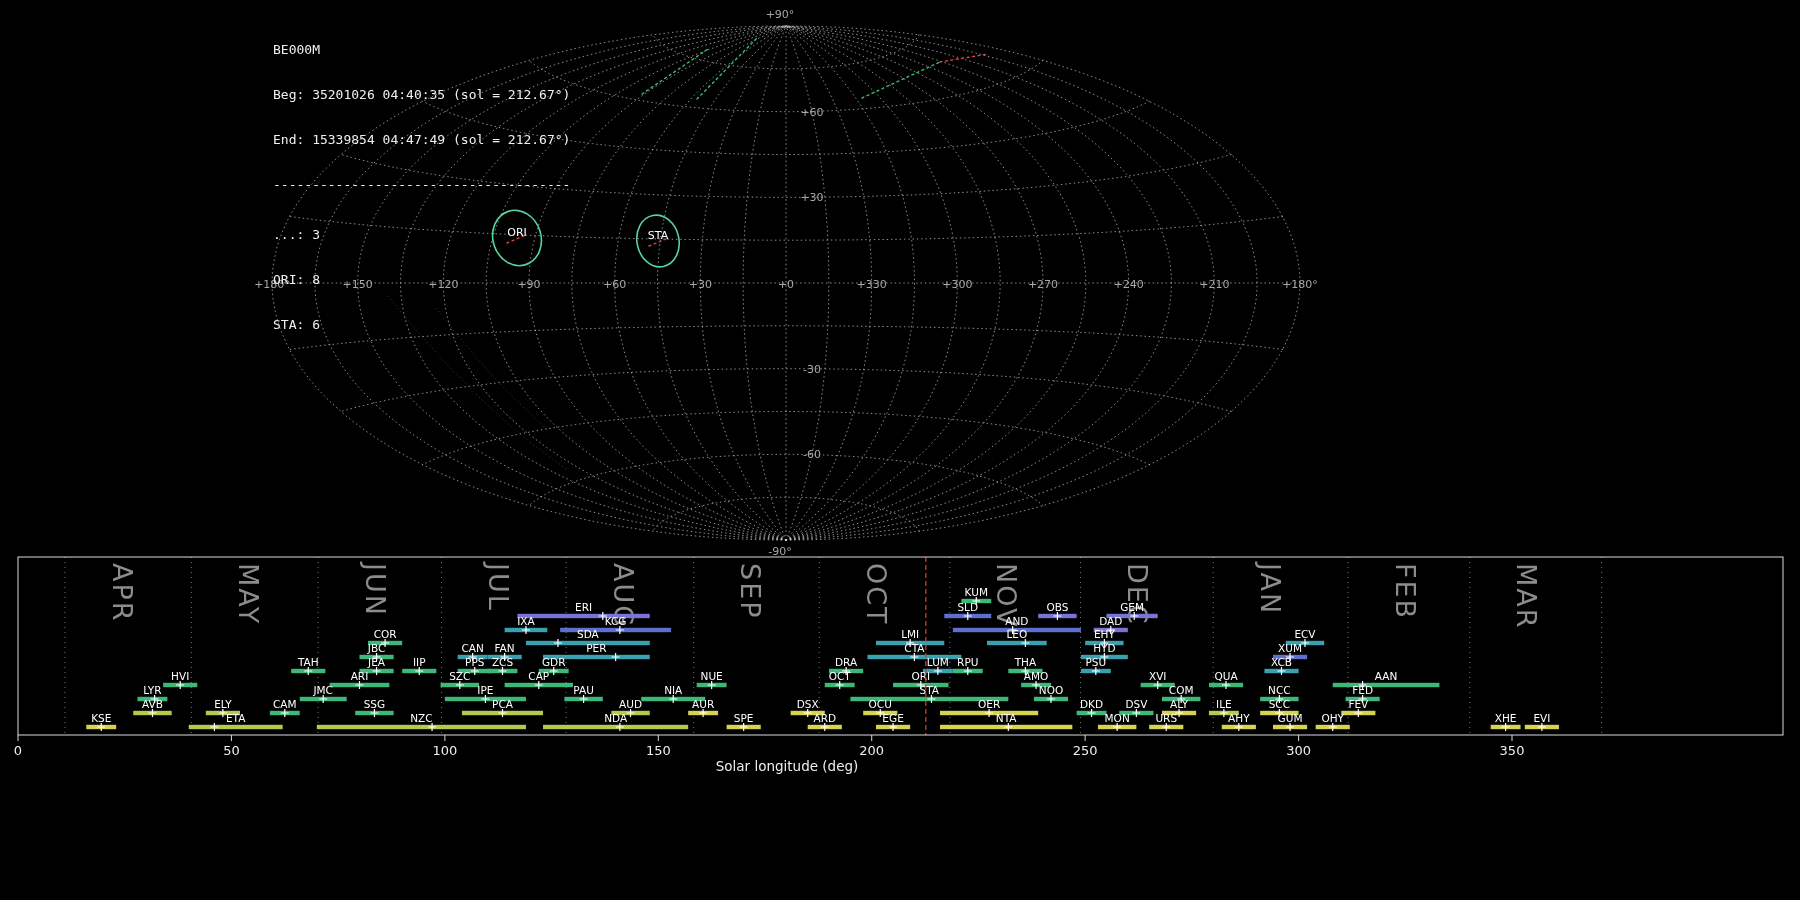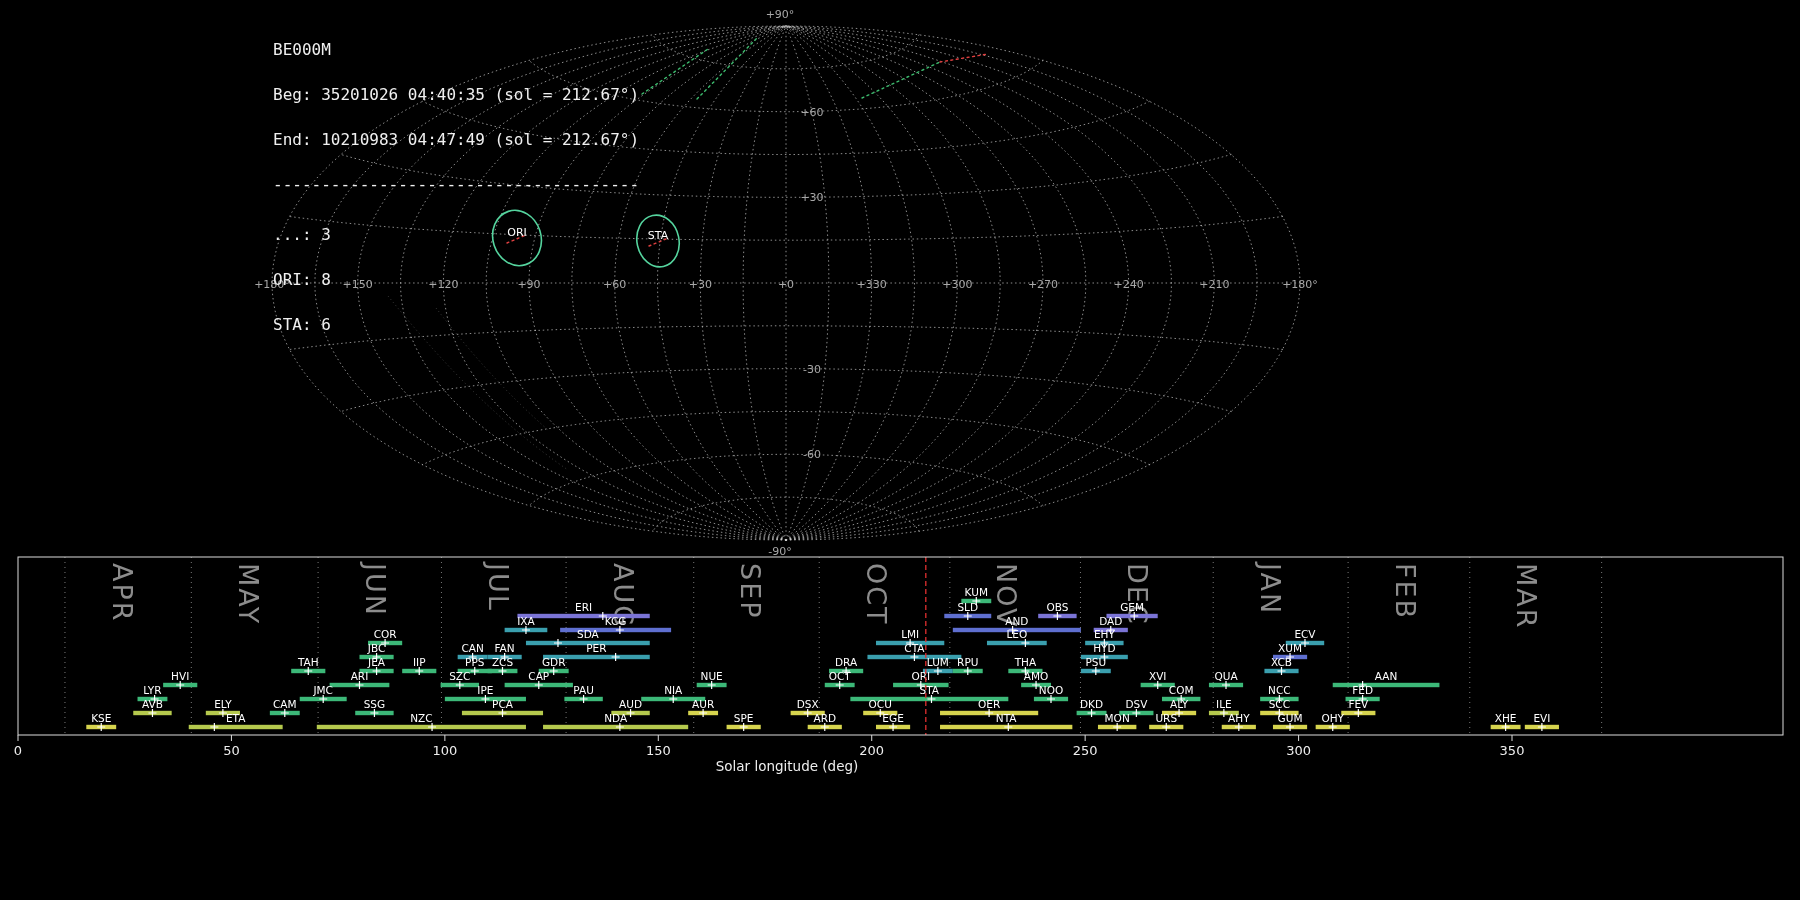--- a/index.html
+++ b/index.html
@@ -1,21 +1,21 @@
 <!DOCTYPE html>
 <html><head>
 <meta charset="utf-8">
 <style>
   html,body{margin:0;padding:0;background:#000;}
   body{width:1800px;height:900px;overflow:hidden;}
   .screen{position:relative;width:1800px;height:900px;background:#000;font-family:"DejaVu Sans",sans-serif;}
   #plot{position:absolute;left:0;top:0;font-family:"DejaVu Sans",sans-serif;}
   .annot{position:absolute;left:273px;top:12px;color:#f0f0f0;
          font-family:"DejaVu Sans Mono","Liberation Mono",monospace;
-         font-size:16px;line-height:15px;white-space:pre;}
+         font-size:13px;line-height:15px;white-space:pre;}
   .annot .gap{margin-top:5px;}
 </style>
 </head>
 <body>
 
 <div class="screen">
   <svg id="plot" width="1800" height="900" viewBox="0 0 1800 900">
       <g>
         <polyline fill="none" stroke="#cfcfcf" stroke-width="1" stroke-dasharray="0.7 3.6" stroke-linecap="round" opacity="0.68" points="786.0,540.0 803.9,539.8 821.9,539.4 839.7,538.6 857.5,537.5 875.2,536.1 892.9,534.4 910.3,532.3 927.7,530.0 944.8,527.4 961.8,524.5 978.5,521.3 995.0,517.8 1011.3,514.0 1027.3,509.9 1043.0,505.6 1058.4,500.9 1073.4,496.0 1088.1,490.9 1102.4,485.5 1116.4,479.9 1129.9,474.0 1143.0,467.9 1155.7,461.5 1168.0,455.0 1179.7,448.2 1191.0,441.2 1201.8,434.1 1212.1,426.7 1221.9,419.2 1231.1,411.5 1239.8,403.6 1247.9,395.7 1255.5,387.5 1262.5,379.3 1269.0,370.9 1274.8,362.4 1280.1,353.8 1284.7,345.2 1288.7,336.4 1292.2,327.6 1295.0,318.8 1297.1,309.9 1298.7,300.9 1299.7,292.0 1300.0,283.0 1299.7,274.0 1298.7,265.1 1297.1,256.1 1295.0,247.2 1292.2,238.4 1288.7,229.6 1284.7,220.8 1280.1,212.2 1274.8,203.6 1269.0,195.1 1262.5,186.7 1255.5,178.5 1247.9,170.3 1239.8,162.4 1231.1,154.5 1221.9,146.8 1212.1,139.3 1201.8,131.9 1191.0,124.8 1179.7,117.8 1168.0,111.0 1155.7,104.5 1143.0,98.1 1129.9,92.0 1116.4,86.1 1102.4,80.5 1088.1,75.1 1073.4,70.0 1058.4,65.1 1043.0,60.4 1027.3,56.1 1011.3,52.0 995.0,48.2 978.5,44.7 961.8,41.5 944.8,38.6 927.7,36.0 910.3,33.7 892.9,31.6 875.2,29.9 857.5,28.5 839.7,27.4 821.9,26.6 803.9,26.2 786.0,26.0"></polyline>
         <polyline fill="none" stroke="#cfcfcf" stroke-width="1" stroke-dasharray="0.7 3.6" stroke-linecap="round" opacity="0.68" points="786.0,540.0 803.7,539.1 821.3,537.9 838.8,536.4 856.1,534.6 873.2,532.5 890.2,530.1 906.9,527.5 923.3,524.5 939.5,521.3 955.5,517.9 971.2,514.1 986.5,510.1 1001.6,505.9 1016.3,501.5 1030.7,496.8 1044.7,491.8 1058.4,486.7 1071.7,481.3 1084.6,475.8 1097.1,470.0 1109.2,464.0 1120.9,457.9 1132.1,451.6 1142.9,445.1 1153.3,438.4 1163.2,431.6 1172.6,424.7 1181.6,417.6 1190.1,410.3 1198.1,403.0 1205.6,395.5 1212.7,387.9 1219.2,380.3 1225.2,372.5 1230.7,364.6 1235.7,356.7 1240.2,348.7 1244.1,340.6 1247.6,332.5 1250.5,324.3 1252.9,316.1 1254.7,307.8 1256.1,299.6 1256.9,291.3 1257.1,283.0 1256.9,274.7 1256.1,266.4 1254.7,258.2 1252.9,249.9 1250.5,241.7 1247.6,233.5 1244.1,225.4 1240.2,217.3 1235.7,209.3 1230.7,201.4 1225.2,193.5 1219.2,185.7 1212.7,178.1 1205.6,170.5 1198.1,163.0 1190.1,155.7 1181.6,148.4 1172.6,141.3 1163.2,134.4 1153.3,127.6 1142.9,120.9 1132.1,114.4 1120.9,108.1 1109.2,102.0 1097.1,96.0 1084.6,90.2 1071.7,84.7 1058.4,79.3 1044.7,74.2 1030.7,69.2 1016.3,64.5 1001.6,60.1 986.5,55.9 971.2,51.9 955.5,48.1 939.5,44.7 923.3,41.5 906.9,38.5 890.2,35.9 873.2,33.5 856.1,31.4 838.8,29.6 821.3,28.1 803.7,26.9 786.0,26.0"></polyline>
@@ -563,19 +563,19 @@
         <text x="1298.5800000000002" y="755" text-anchor="middle" font-size="13" fill="#eeeeee">300</text>
         <line x1="1512.01" y1="735" x2="1512.01" y2="741" stroke="#dcdcdc" stroke-width="1"></line>
         <text x="1512.01" y="755" text-anchor="middle" font-size="13" fill="#eeeeee">350</text>
         <text x="787" y="771" text-anchor="middle" font-size="13.5" fill="#eeeeee">Solar longitude (deg)</text>
       </g>
     </svg>
 
   <div class="annot">
     <div>BE000M</div>
     <div>Beg: 35201026 04:40:35 (sol = 212.67°)</div>
-    <div>End: 10210983 04:47:49 (sol = 212.67°)</div>
+    <div>End: 15339854 04:47:49 (sol = 212.67°)</div>
     <div>--------------------------------------</div>
     <div class="gap">...: 3</div>
     <div>ORI: 8</div>
     <div>STA: 6</div>
   </div>
 </div>
 
 </body></html>

